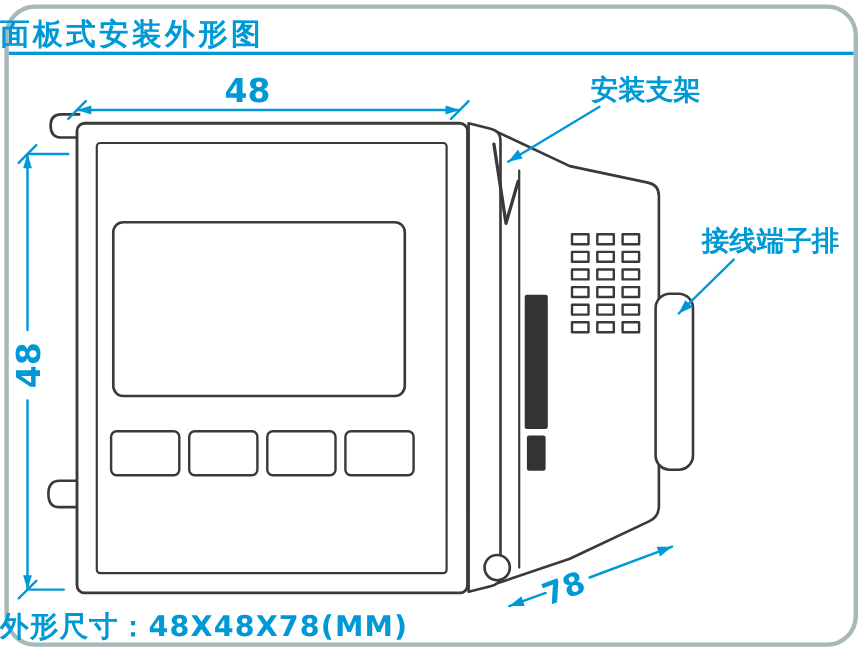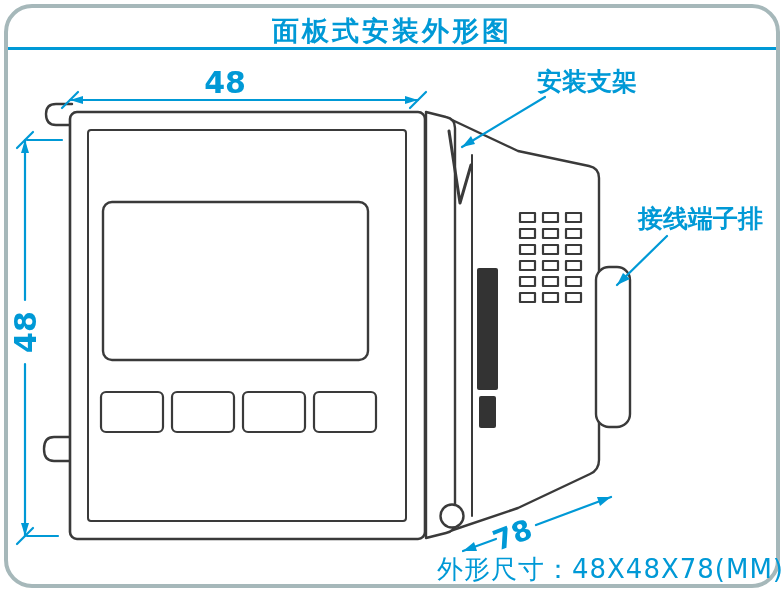--- a/index.html
+++ b/index.html
@@ -8,30 +8,30 @@
     font-family:"DejaVu Sans","Liberation Sans",sans-serif;
     overflow:hidden;
   }
   .frame {
     position:absolute; left:4px; top:4px; right:4px; bottom:4px;
     border:4px solid #a6b8ba; border-radius:28px;
     background:#ffffff;
   }
   .title {
     position:absolute; top:13px; left:0; width:100%;
-    text-align:center; font-size:27px; font-weight:bold;
+    text-align:left; font-size:27px; font-weight:bold;
     color:#0099d6; letter-spacing:3px;
   }
   .title-rule {
     position:absolute; top:47px; left:8px; right:8px; height:3px;
     background:#0099d6;
   }
   .footer {
     position:absolute; top:552px; left:0; width:100%;
-    text-align:right; font-size:26px; font-weight:normal;
+    text-align:left; font-size:26px; font-weight:bold;
     color:#0099d6; letter-spacing:1px;
   }
   svg.diagram { position:absolute; left:0; top:0; }
   .dk { stroke:#3a3a3a; fill:none; stroke-linejoin:round; stroke-linecap:round; }
   .wh { fill:#ffffff; }
   .cy { stroke:#0099d6; fill:none; stroke-width:2.2; stroke-linecap:round; }
   .cyf { fill:#0099d6; stroke:none; }
   .cytext { fill:#0099d6; font-weight:bold; }
 </style>
 </head>

